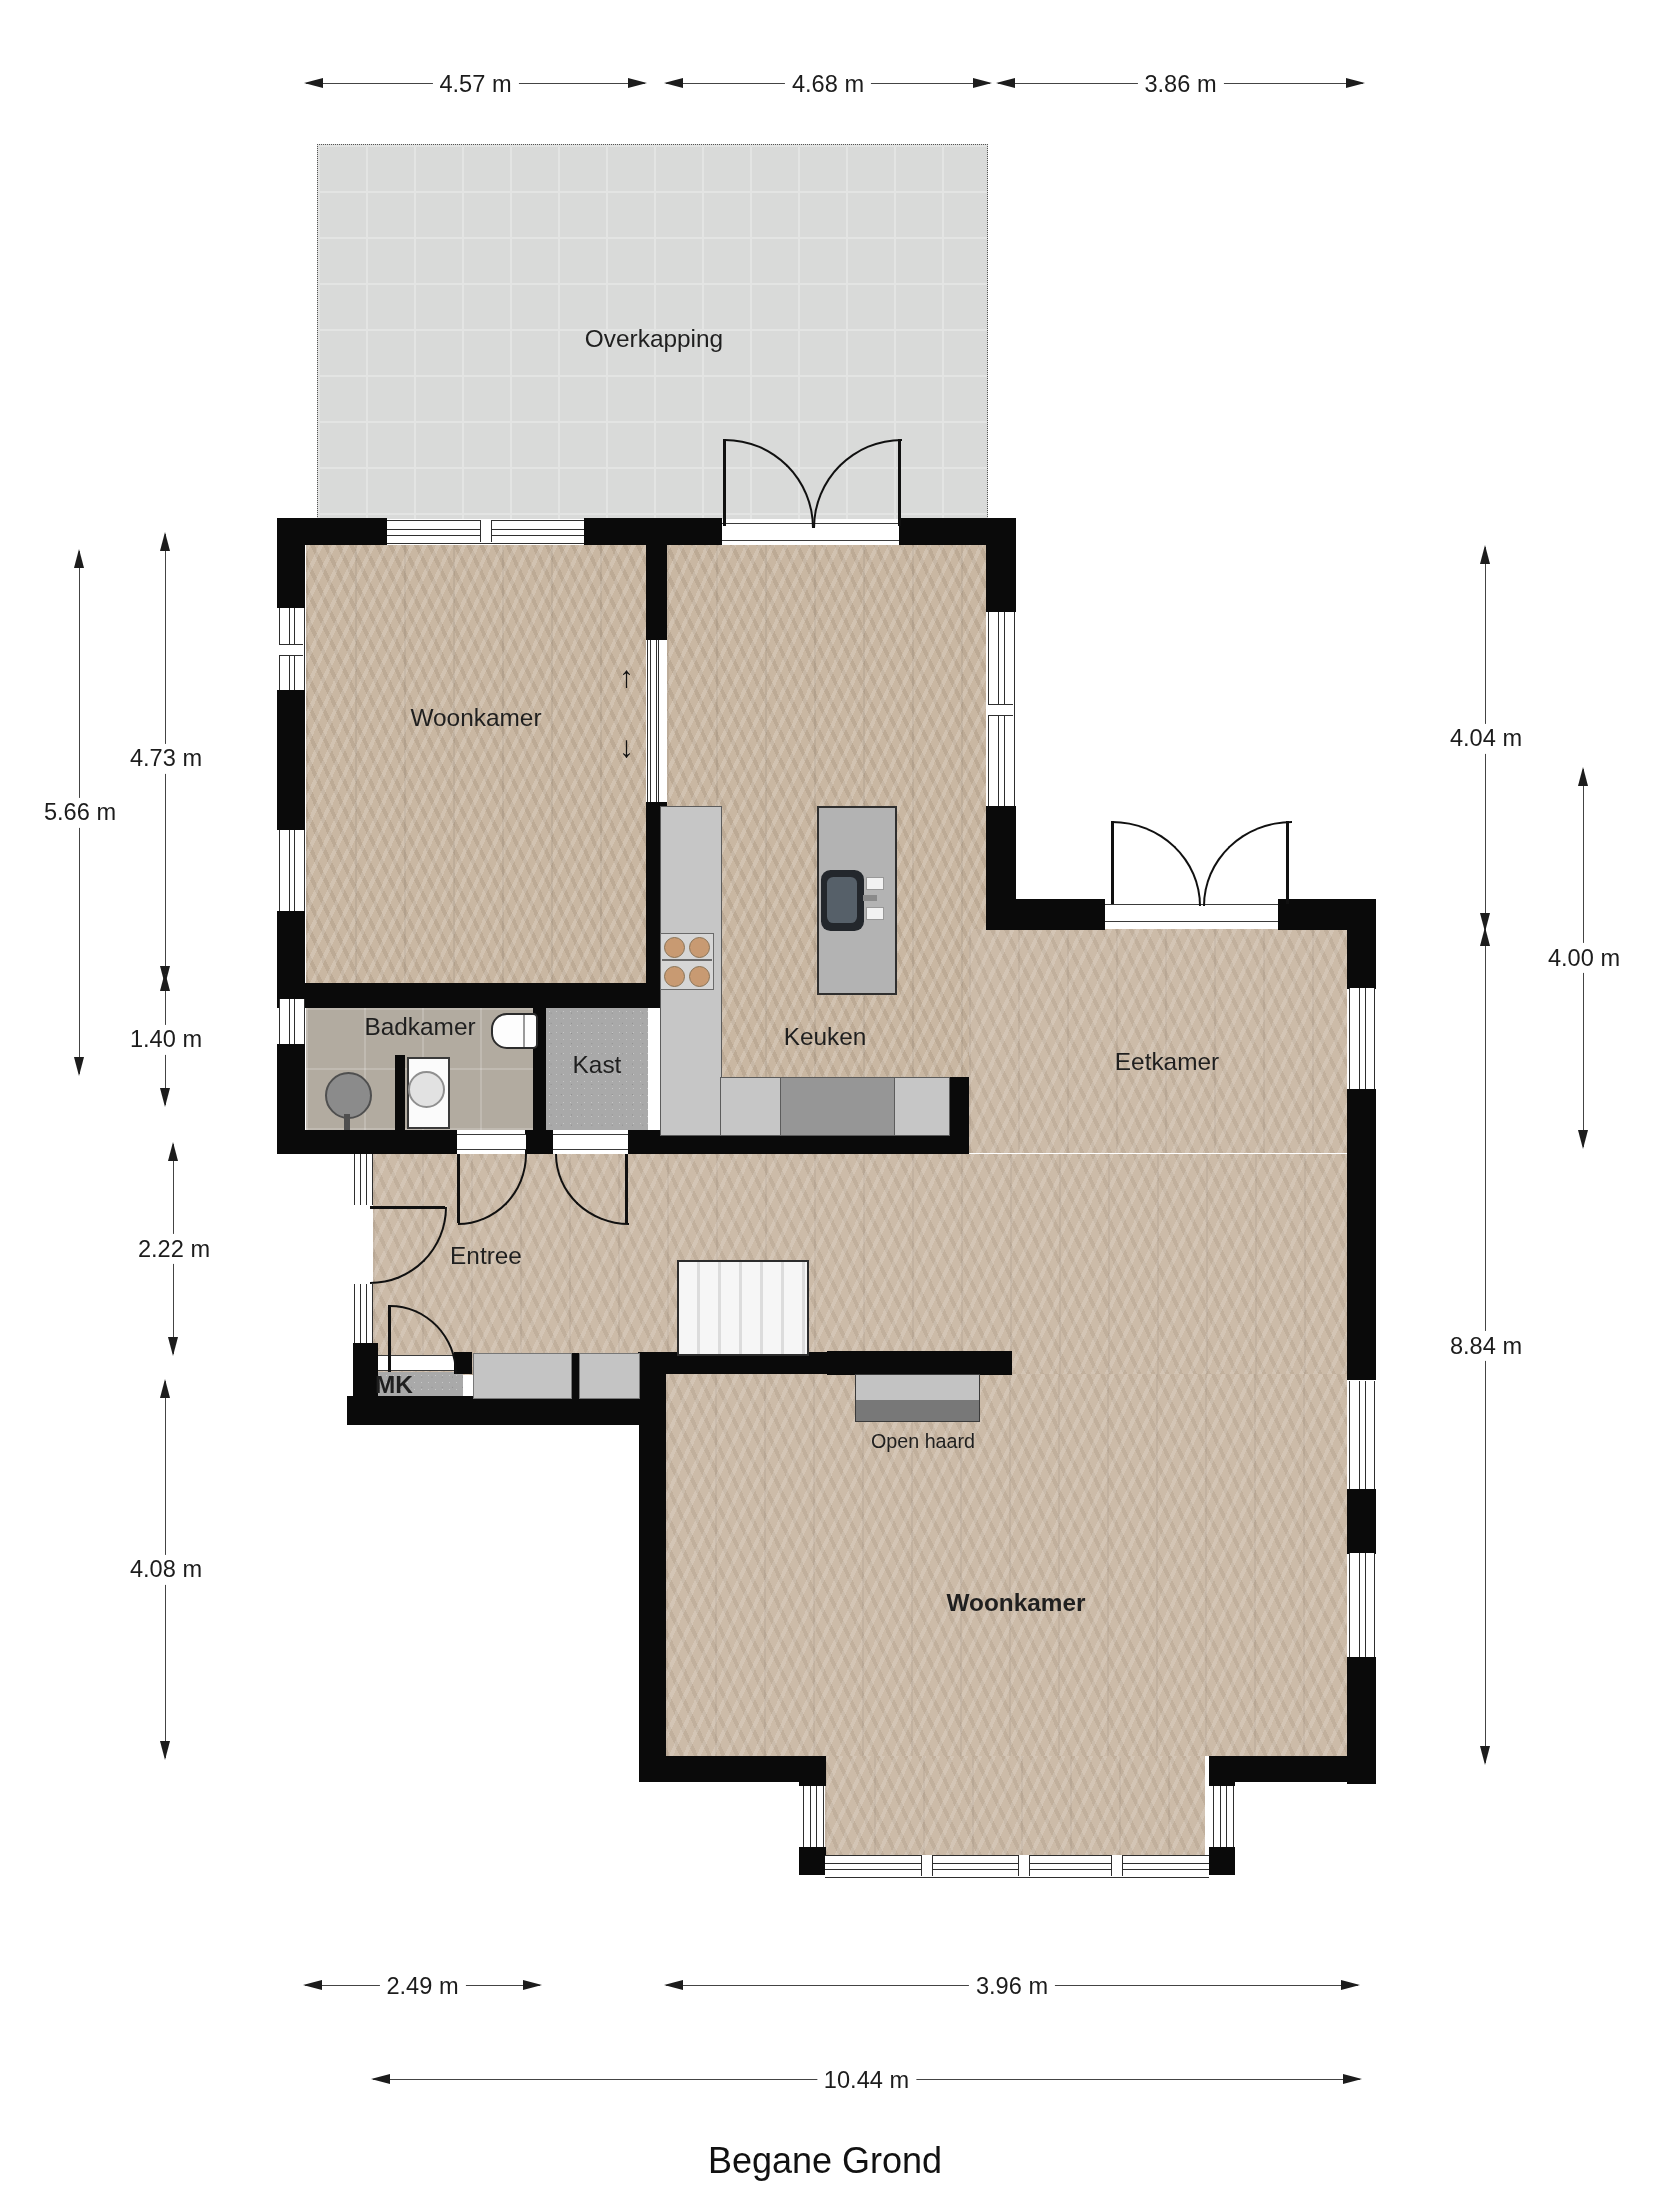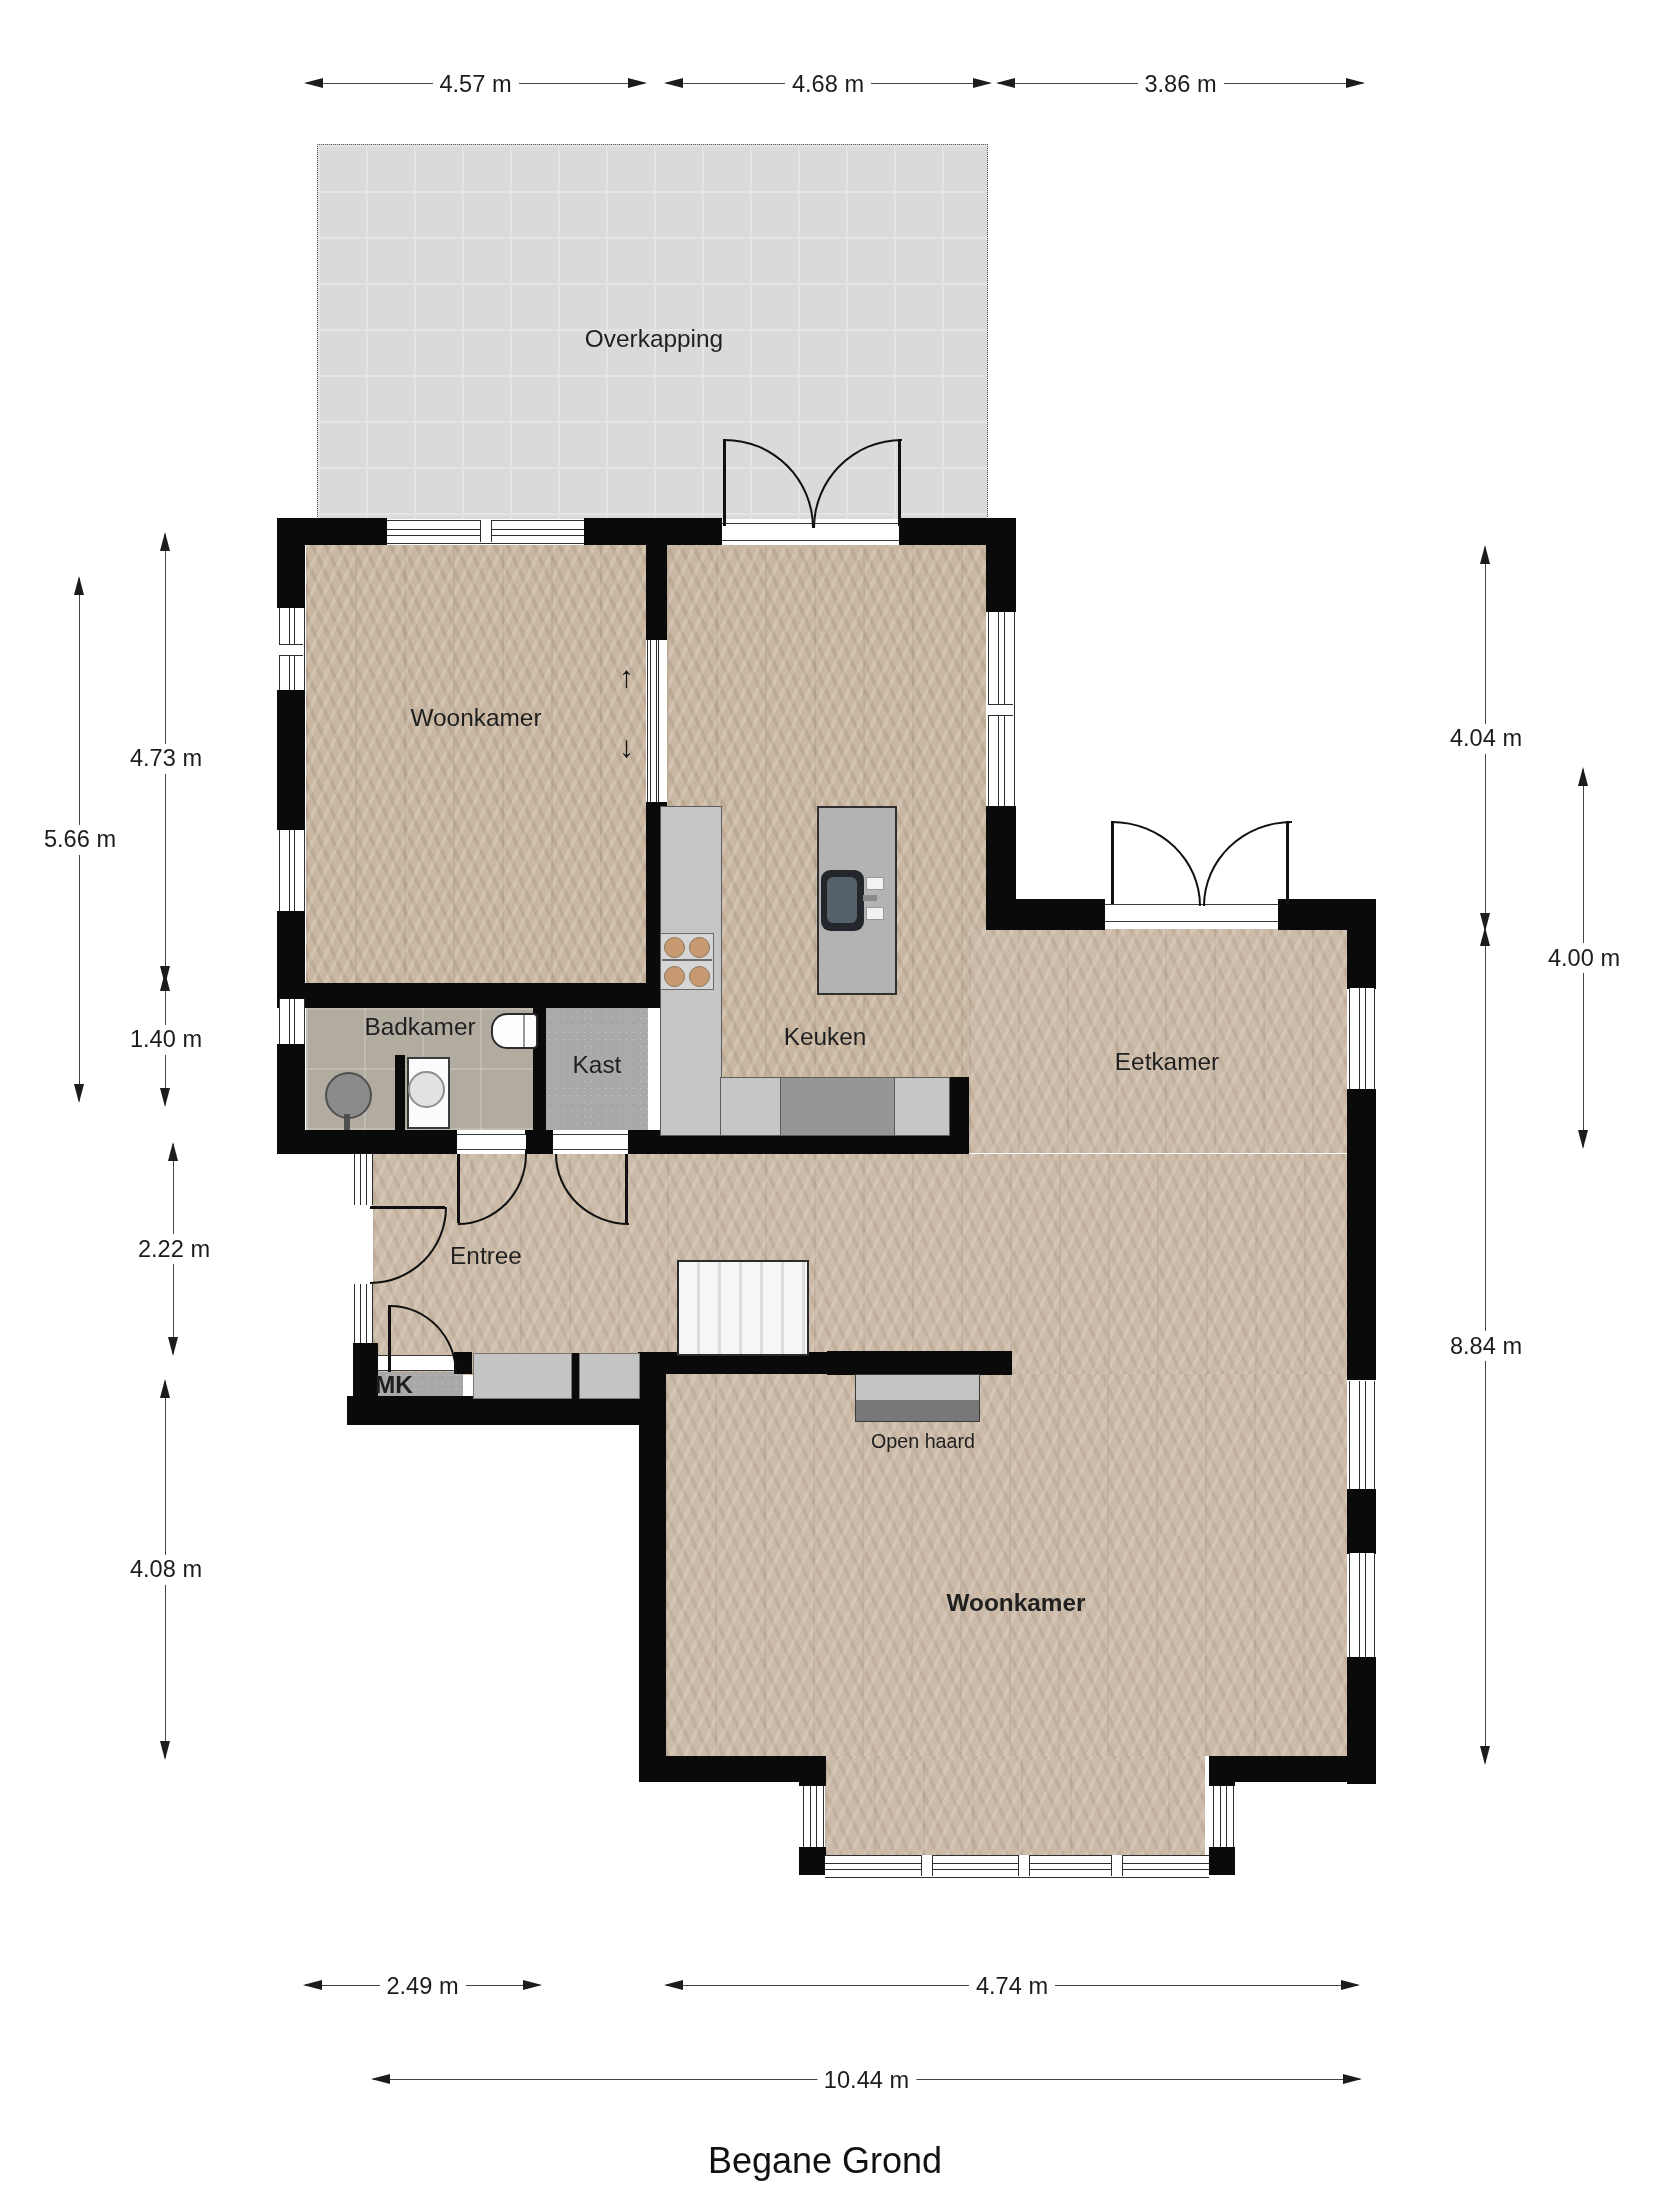--- a/index.html
+++ b/index.html
@@ -252,21 +252,21 @@
   <div class="dim-h" style="left:306px;top:83px;width:339px;">
     <span class="dim-label">4.57 m</span>
     </div>
   <div class="dim-h" style="left:666px;top:83px;width:324px;">
     <span class="dim-label">4.68 m</span>
     </div>
   <div class="dim-h" style="left:998px;top:83px;width:365px;">
     <span class="dim-label">3.86 m</span>
     </div>
 
-  <div class="dim-v" style="left:79px;top:578px;height:523px;">
+  <div class="dim-v" style="left:79px;top:551px;height:523px;">
     <span class="dim-label">5.66 m</span>
     </div>
 
   <div class="dim-v" style="left:165px;top:534px;height:449px;">
     <span class="dim-label">4.73 m</span>
     </div>
   <div class="dim-v" style="left:165px;top:974px;height:131px;">
     <span class="dim-label">1.40 m</span>
     </div>
   <div class="dim-v" style="left:173px;top:1144px;height:210px;">
@@ -284,21 +284,21 @@
     </div>
 
   <div class="dim-v" style="left:1583px;top:769px;height:378px;">
     <span class="dim-label">4.00 m</span>
     </div>
 
   <div class="dim-h" style="left:305px;top:1985px;width:235px;">
     <span class="dim-label">2.49 m</span>
     </div>
   <div class="dim-h" style="left:666px;top:1985px;width:692px;">
-    <span class="dim-label">4.74 m</span>
+    <span class="dim-label">3.96 m</span>
     </div>
   <div class="dim-h" style="left:373px;top:2079px;width:987px;">
     <span class="dim-label">10.44 m</span>
     </div>
 
   <div class="title" style="left:825px;top:2161px;">Begane Grond</div>
 
 </div>
 
 

